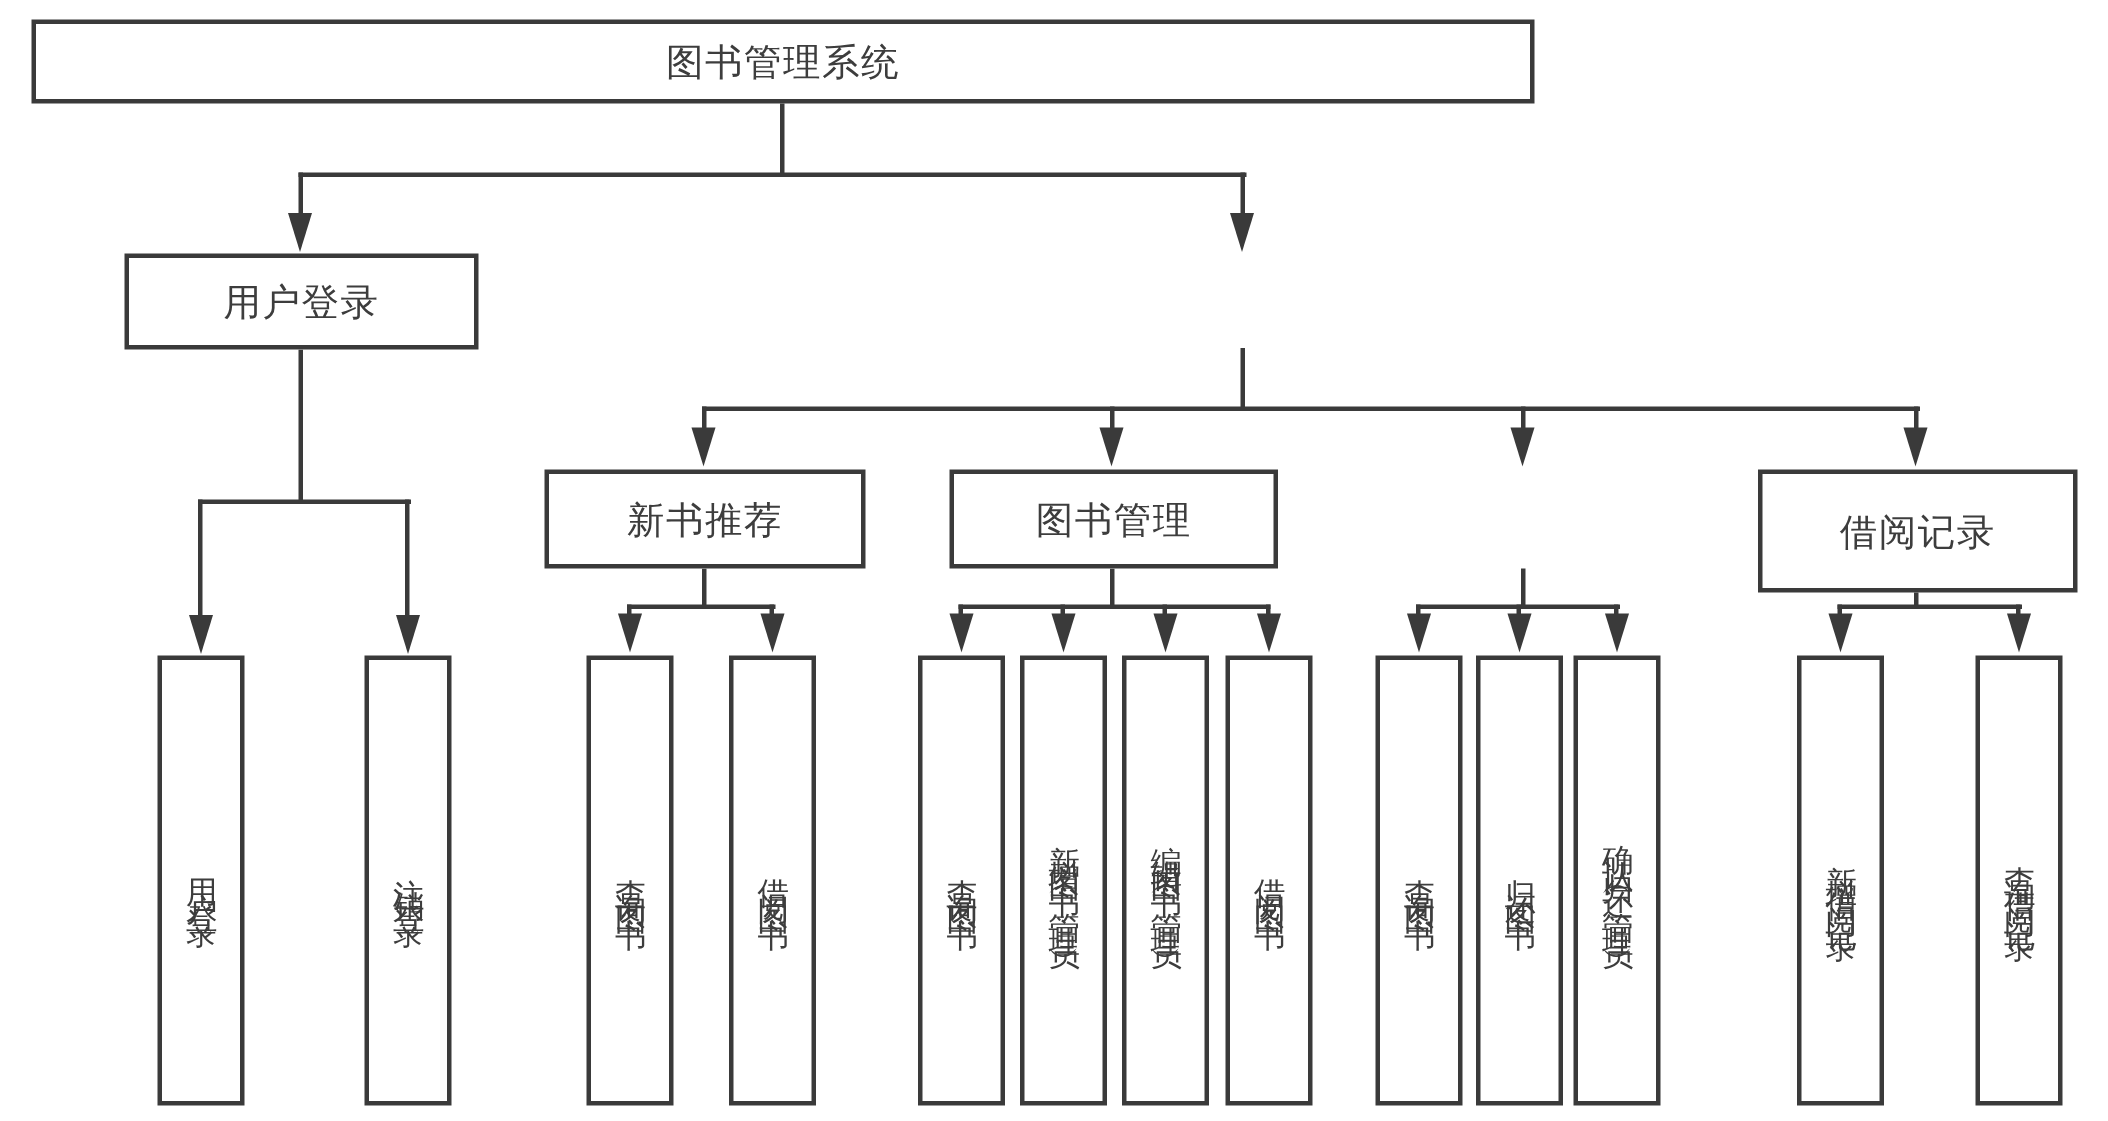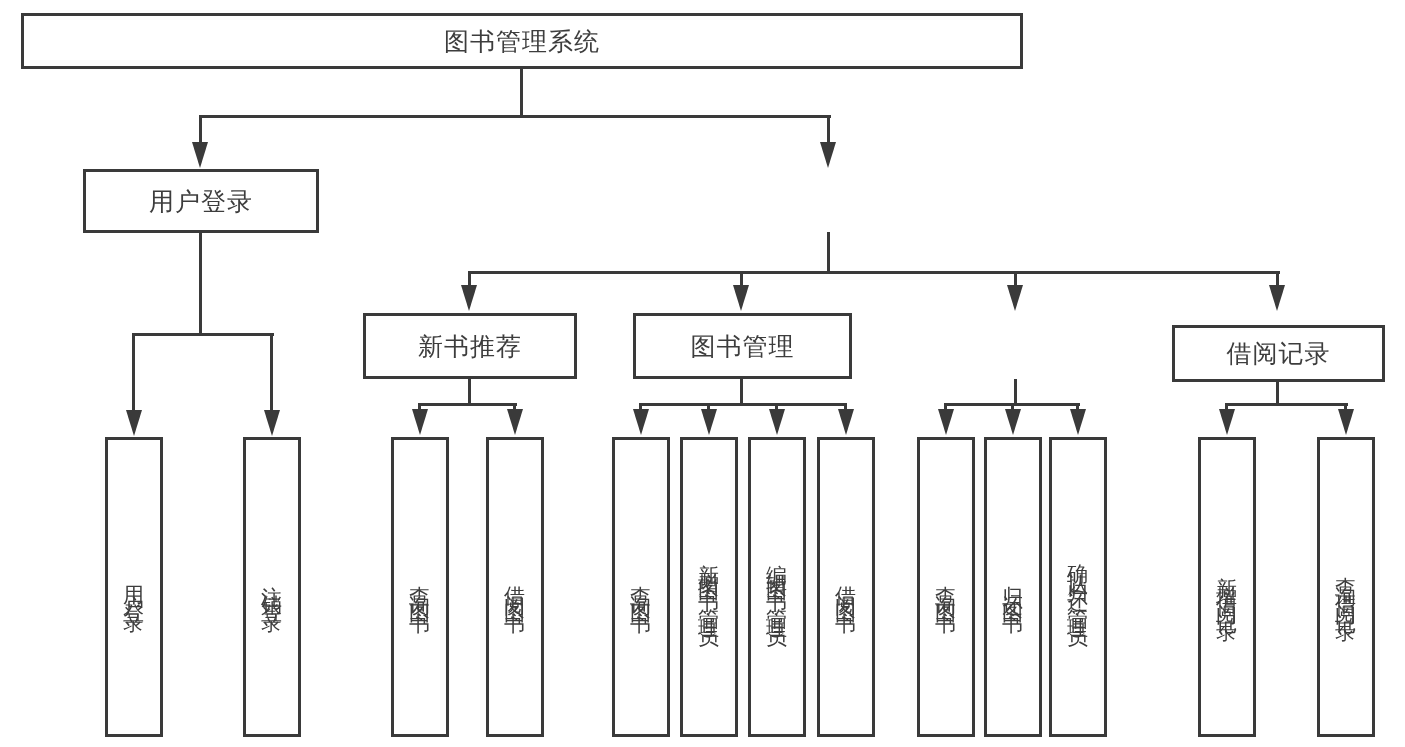--- a/index.html
+++ b/index.html
@@ -101,21 +101,21 @@
     <div class="vline" style="left:1276px;top:271px;height:17px;"></div>
     <div class="arrow" style="left:1269px;top:285px;"></div>
   </div>
 
   <div class="hbox" style="left:363px;top:313px;width:214px;height:66px;">
     <span>新书推荐</span>
   </div>
   <div class="hbox" style="left:633px;top:313px;width:219px;height:66px;">
     <span>图书管理</span>
   </div>
-  <div class="hbox" style="left:1172px;top:325px;width:213px;height:57px;">
+  <div class="hbox" style="left:1172px;top:313px;width:213px;height:82px;">
     <span>借阅记录</span>
   </div>
 
   <div>
     <div class="vline" style="left:468px;top:379px;height:27px;"></div>
     <div class="hline" style="left:418px;top:403px;width:99px;"></div>
     <div class="vline" style="left:418px;top:403px;height:8px;"></div>
     <div class="arrow" style="left:412px;top:409px;"></div>
     <div class="vline" style="left:513px;top:403px;height:8px;"></div>
     <div class="arrow" style="left:507px;top:409px;"></div>

